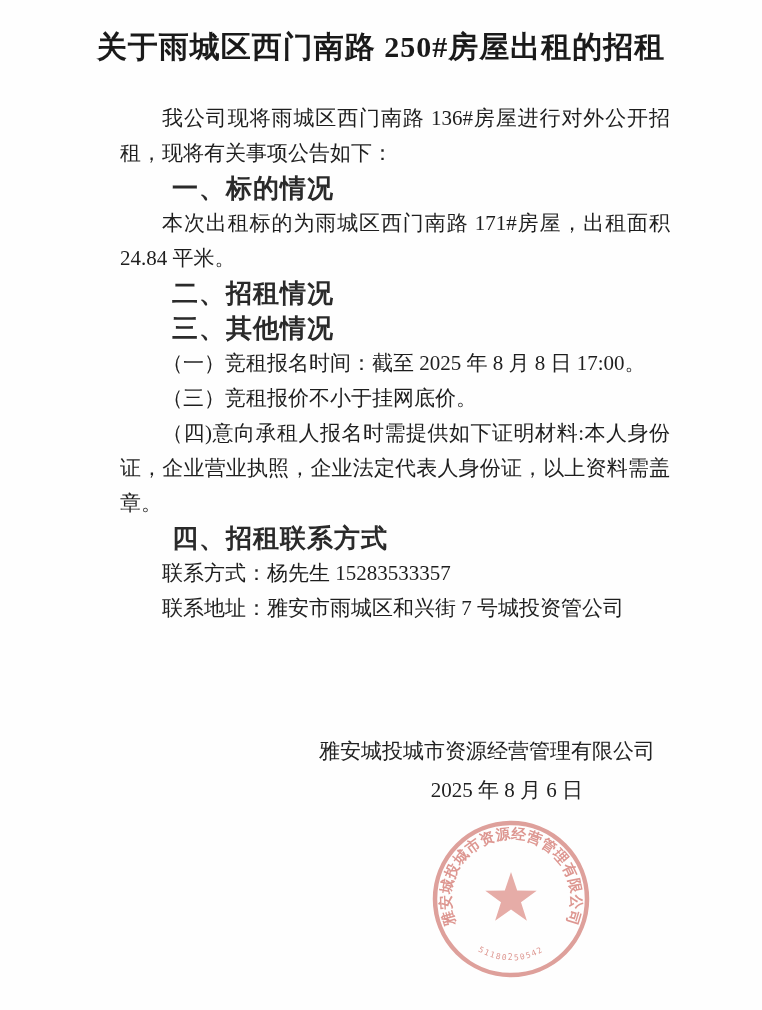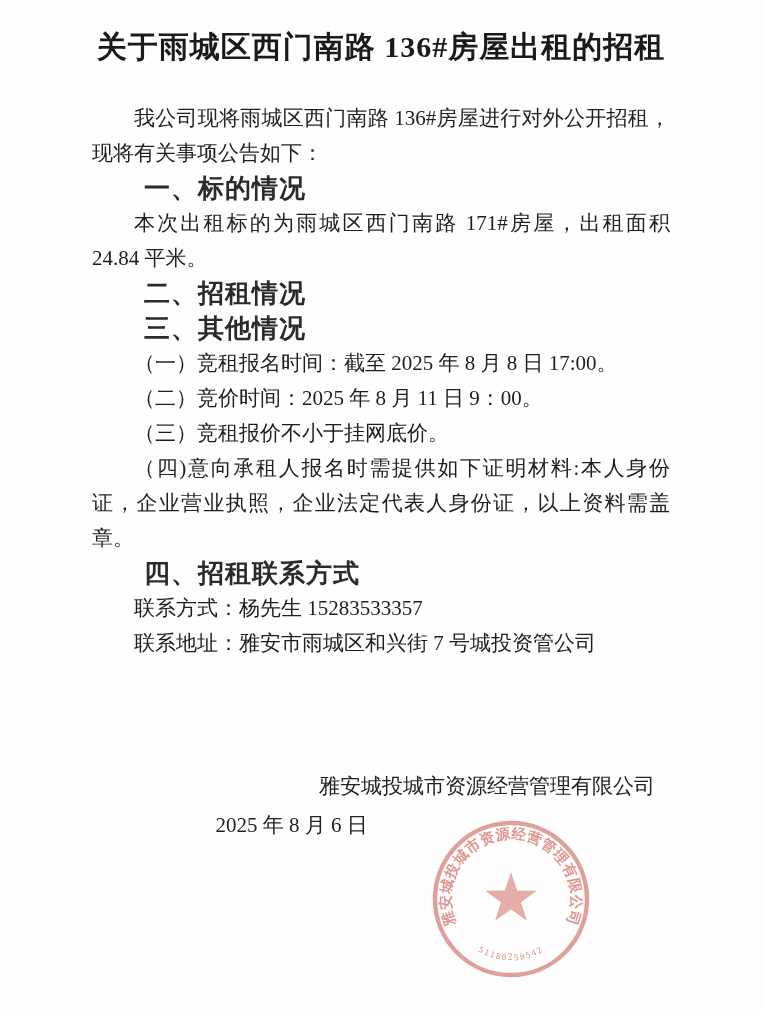--- a/index.html
+++ b/index.html
@@ -15,21 +15,21 @@
   .title-block {
     padding-top: 26px;
     text-align: center;
     font-weight: bold;
     font-size: 30px;
     line-height: 42px;
     color: #1a1a1a;
     letter-spacing: 1px;
   }
   .content {
-    margin: 33px 92px 0 92px;
+    margin: 33px 92px 0 120px;
     font-size: 21px;
     line-height: 35px;
     text-align: justify;
   }
   .para {
     margin: 0;
     text-indent: 2em;
   }
   .sec-heading {
     margin: 0;
@@ -47,21 +47,21 @@
     font-size: 21px;
     line-height: 39px;
     z-index: 2;
   }
   .signature-company {
     text-align: right;
     padding-right: 107px;
     color: #222;
   }
   .signature-date {
-    text-align: center;
+    text-align: right;
     padding-right: 179px;
     color: #222;
   }
   .seal {
     position: absolute;
     left: 426px;
     top: 814px;
     z-index: 1;
     opacity: 0.85;
   }
@@ -78,34 +78,33 @@
     fill: #d8857e;
     font-family: "DejaVu Sans Mono", monospace;
   }
 </style>
 </head>
 <body>
 
 <div class="page">
 
   <div class="title-block">
-    <div>关于雨城区西门南路 136#房屋出租的招租</div>
+    <div>关于雨城区西门南路 250#房屋出租的招租</div>
   </div>
 
   <div class="content">
     <p class="para">我公司现将雨城区西门南路 136#房屋进行对外公开招租，现将有关事项公告如下：</p>
 
     <h2 class="sec-heading">一、标的情况</h2>
     <p class="para">本次出租标的为雨城区西门南路 171#房屋，出租面积 24.84 平米。</p>
 
     <h2 class="sec-heading">二、招租情况</h2>
 
     <h2 class="sec-heading">三、其他情况</h2>
     <p class="para">（一）竞租报名时间：截至 2025 年 8 月 8 日 17:00。</p>
-    <p class="para">（二）竞价时间：2025 年 8 月 11 日 9：00。</p>
     <p class="para">（三）竞租报价不小于挂网底价。</p>
     <p class="para">（四)意向承租人报名时需提供如下证明材料:本人身份证，企业营业执照，企业法定代表人身份证，以上资料需盖章。</p>
 
     <h2 class="sec-heading">四、招租联系方式</h2>
     <p class="para">联系方式：杨先生 15283533357</p>
     <p class="para">联系地址：雅安市雨城区和兴街 7 号城投资管公司</p>
   </div>
 
   <svg class="seal" width="170" height="170" viewBox="0 0 170 170" aria-hidden="true">
     <defs>

